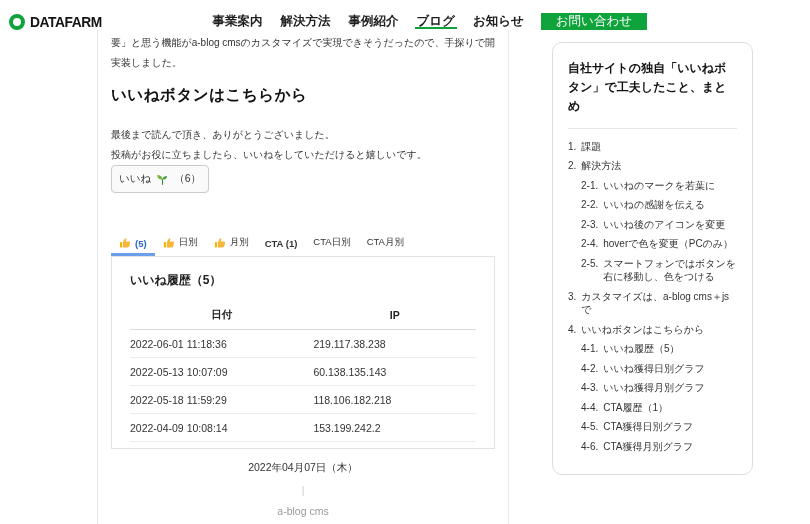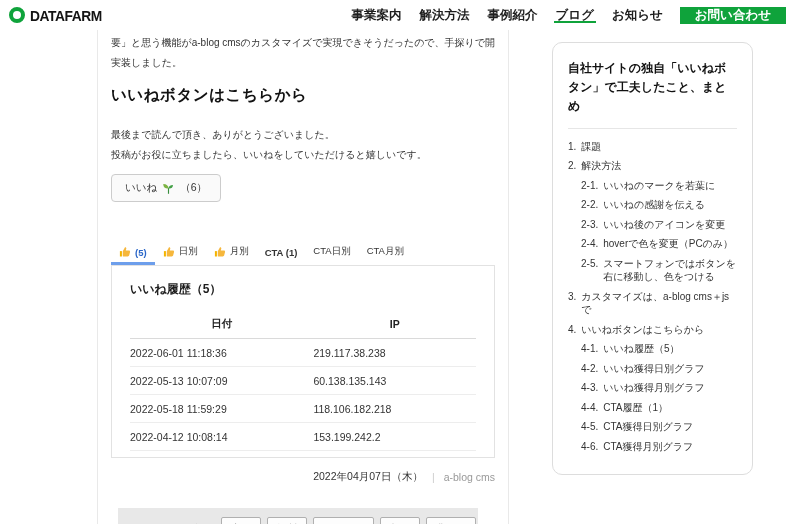--- a/index.html
+++ b/index.html
@@ -5,59 +5,59 @@
   * { margin:0; padding:0; box-sizing:border-box; }
   html,body { width:810px; height:524px; }
   body {
     font-family:"Liberation Sans","DejaVu Sans",sans-serif;
     background:#fff; color:#333; overflow:hidden; position:relative;
   }
   .page { position:relative; width:810px; height:524px; overflow:hidden; background:#fff; }
 
   
   .header {
-    position:absolute; top:0; left:0; width:786px; height:30px;
-    display:flex; align-items:center; background:#fff; z-index:5;
+    position:absolute; top:0; left:0; width:647px; height:30px;
+    display:flex; align-items:flex-end; background:#fff; z-index:5;
   }
   .logo { display:flex; align-items:center; gap:5px; padding-left:9px; }
   .logo-ring {
     width:16px; height:16px; border:4px solid var(--accent);
     border-radius:50%; display:inline-block;
   }
   .logo-text { font-size:15px; font-weight:700; color:#141414; letter-spacing:-0.5px;
     transform:scaleX(0.92); transform-origin:left center; white-space:nowrap; }
   .nav { margin-left:auto; display:flex; align-items:stretch; }
   .nav-item {
     display:flex; align-items:center; padding:0 6px; margin:0 3px;
     font-size:12.5px; font-weight:700; color:#1e1e1e; position:relative; cursor:pointer;
     white-space:nowrap;
   }
   .nav-item.active::after {
     content:""; position:absolute; left:4px; right:4px; bottom:1px; height:2px;
     background:var(--accent);
   }
   .contact-btn {
     margin-left:8px; background:var(--accent); color:#fff; border:none;
-    font-family:inherit; font-size:12.5px; font-weight:700; padding:0 15px;
+    font-family:inherit; font-size:12.5px; font-weight:400; padding:0 15px;
     display:flex; align-items:center; cursor:pointer; white-space:nowrap;
   }
 
   
   .content {
     position:absolute; left:97px; top:30px; width:412px; height:494px;
     border-left:1px solid #e9e9e9; border-right:1px solid #e9e9e9;
     padding:3px 13px 0 13px; background:#fff;
   }
   .body-text { font-size:10px; line-height:20px; color:#333; overflow:hidden; }
   .body-text .line { display:block; white-space:nowrap; }
   .article-h2 { margin-top:12px; font-size:15.5px; font-weight:700; color:#111; letter-spacing:0.5px; }
   .thanks { margin-top:19px; }
   .like-btn {
-    margin-top:9px; display:inline-flex; align-items:center; gap:5px;
-    padding:6px 13px; font-family:inherit; font-size:10.5px; color:#333;
+    display:inline-flex; align-items:center; gap:5px;
+    padding:6px 7px; font-family:inherit; font-size:10.5px; color:#333;
     background:#fafafa; border:1px solid #ccc; border-radius:4px; cursor:pointer;
   }
   .like-btn svg { display:block; }
 
   
   .tabs { margin-top:37px; display:flex; align-items:flex-end; }
   .tab {
     display:flex; align-items:center; gap:4px; padding:6px 8px 7px 8px;
     font-size:9.5px; color:#333; cursor:pointer; white-space:nowrap;
   }
@@ -74,21 +74,21 @@
     text-align:center; font-size:10.5px; font-weight:700; color:#222;
     padding:7px 0; border-bottom:1px solid #dadada;
   }
   .history-table th:first-child { width:53%; }
   .history-table td {
     font-size:10.5px; color:#333; padding:7.5px 0; border-bottom:1px solid #ededed;
   }
 
   
   .byline { margin-top:12px; display:flex; justify-content:flex-end; align-items:center;
-    gap:9px; font-size:10.5px; }
+    gap:9px; font-size:10.5px;flex-direction:column; }
   .byline-date { color:#333; }
   .byline-sep { color:#ccc; }
   .byline-cms { color:#999; cursor:pointer; }
 
   
   .admin-bar {
     margin:24px 17px 0 7px; background:#e8e8e8; display:flex; align-items:center;
     padding:9px 0 10px 11px; font-size:10px;
   }
   .admin-label { color:#444; margin-right:11px; white-space:nowrap; }
@@ -226,21 +226,21 @@
           </tr>
           <tr>
             <td>2022-05-13 10:07:09</td>
             <td>60.138.135.143</td>
           </tr>
           <tr>
             <td>2022-05-18 11:59:29</td>
             <td>118.106.182.218</td>
           </tr>
           <tr>
-            <td>2022-04-12 10:08:14</td>
+            <td>2022-04-09 10:08:14</td>
             <td>153.199.242.2</td>
           </tr>
         </tbody>
       </table>
     </div>
 
     
     <div class="byline">
       <span class="byline-date">2022年04月07日（木）</span>
       <span class="byline-sep">|</span>

